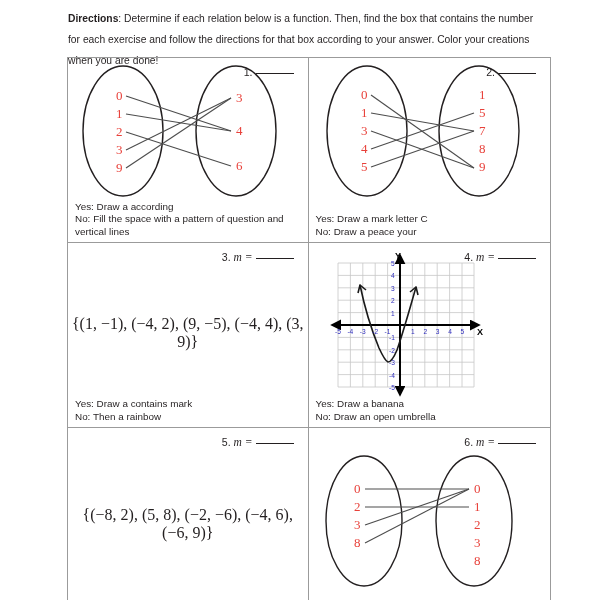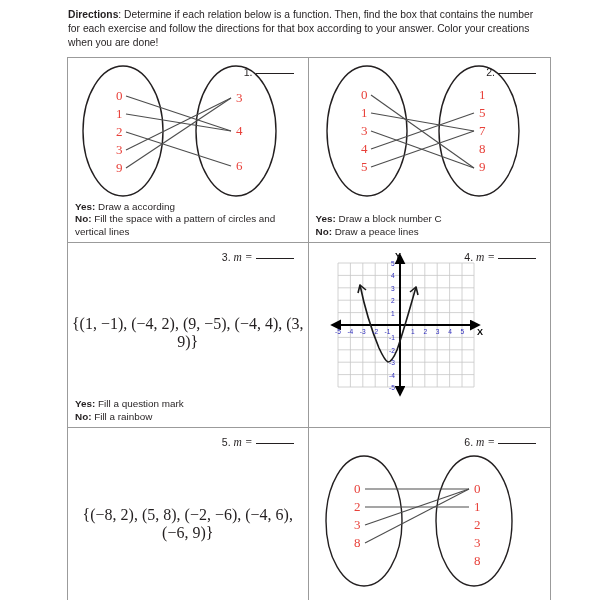--- a/index.html
+++ b/index.html
@@ -10,21 +10,21 @@
     color:#231f20;
     overflow:hidden;
   }
   .page{position:relative;width:600px;height:600px;}
 
   
   .directions{
     position:absolute;
     left:68px;top:8px;width:466px;
     font-size:10.3px;
-    line-height:14px;
+    line-height:21px;
     color:#231f20;
   }
   .directions b{font-weight:bold;}
 
   
   .sheet{
     position:absolute;
     left:67px;top:57px;
     width:484px;height:543px;
     border-left:1px solid #9b9b9b;
@@ -63,21 +63,21 @@
     vertical-align:2px;
   }
 
   .answers{
     position:absolute;
     left:7px;bottom:4px;
     font-size:9.9px;
     line-height:12.4px;
     width:228px;
   }
-  .answers b{font-weight:bold;}
+  .answers b{font-weight:normal;}
 
   
   .mapping{position:absolute;left:0;top:0;width:100%;height:100%;}
   .mapping svg{display:block;}
 
   
   .setnote{
     position:absolute;
     left:0;right:0;
     top:72px;
@@ -123,21 +123,21 @@
             <text x="48" y="78" fill="#e8413a" font-family="Liberation Serif, serif" font-size="13">2</text>
             <text x="48" y="96" fill="#e8413a" font-family="Liberation Serif, serif" font-size="13">3</text>
             <text x="48" y="114" fill="#e8413a" font-family="Liberation Serif, serif" font-size="13">9</text>
             <text x="168" y="44" fill="#e8413a" font-family="Liberation Serif, serif" font-size="13">3</text>
             <text x="168" y="77" fill="#e8413a" font-family="Liberation Serif, serif" font-size="13">4</text>
             <text x="168" y="112" fill="#e8413a" font-family="Liberation Serif, serif" font-size="13">6</text>
           </svg>
         </div>
         <div class="answers">
           <div><b>Yes:</b> <span>Draw a according</span></div>
-          <div><b>No:</b> <span>Fill the space with a pattern of circles and vertical lines</span></div>
+          <div><b>No:</b> <span>Fill the space with a pattern of question and vertical lines</span></div>
         </div>
       </div>
 
       <div class="cell right">
         <div class="qlabel">
           <span>2.</span><span class="blank"></span>
         </div>
         <div class="mapping">
           <svg width="243" height="150" viewBox="0 0 243 150">
             <ellipse cx="58" cy="73" rx="40" ry="65" fill="none" stroke="#231f20" stroke-width="1.4"></ellipse>
@@ -154,37 +154,37 @@
             <text x="52" y="95" fill="#e8413a" font-family="Liberation Serif, serif" font-size="13">4</text>
             <text x="52" y="113" fill="#e8413a" font-family="Liberation Serif, serif" font-size="13">5</text>
             <text x="170" y="41" fill="#e8413a" font-family="Liberation Serif, serif" font-size="13">1</text>
             <text x="170" y="59" fill="#e8413a" font-family="Liberation Serif, serif" font-size="13">5</text>
             <text x="170" y="77" fill="#e8413a" font-family="Liberation Serif, serif" font-size="13">7</text>
             <text x="170" y="95" fill="#e8413a" font-family="Liberation Serif, serif" font-size="13">8</text>
             <text x="170" y="113" fill="#e8413a" font-family="Liberation Serif, serif" font-size="13">9</text>
           </svg>
         </div>
         <div class="answers">
-          <div><b>Yes:</b> <span>Draw a block number C</span></div>
-          <div><b>No:</b> <span>Draw a peace lines</span></div>
+          <div><b>Yes:</b> <span>Draw a mark letter C</span></div>
+          <div><b>No:</b> <span>Draw a peace your</span></div>
         </div>
       </div>
     </div>
 
     <div class="row r2">
 
       <div class="cell left">
         <div class="qlabel">
           <span>3.</span>
           <span class="it">m =</span><span class="blank"></span>
         </div>
         <div class="setnote">{(1, −1), (−4, 2), (9, −5), (−4, 4), (3, 9)}</div>
         <div class="answers">
-          <div><b>Yes:</b> <span>Fill a question mark</span></div>
-          <div><b>No:</b> <span>Fill a rainbow</span></div>
+          <div><b>Yes:</b> <span>Draw a contains mark</span></div>
+          <div><b>No:</b> <span>Then a rainbow</span></div>
         </div>
       </div>
 
       <div class="cell right">
         <div class="qlabel">
           <span>4.</span>
           <span class="it">m =</span><span class="blank"></span>
         </div>
         <div class="graphwrap">
           <svg width="160" height="155" viewBox="0 0 160 155">
@@ -252,20 +252,24 @@
               <text x="64" y="54.2">2</text>
               <text x="64" y="66.6">1</text>
               <text x="62" y="91.4">-1</text>
               <text x="62" y="103.8">-2</text>
               <text x="62" y="116.2">-3</text>
               <text x="62" y="128.6">-4</text>
               <text x="62" y="141">-5</text>
             </g>
           </svg>
         </div>
+        <div class="answers">
+          <div><b>Yes:</b> <span>Draw a banana</span></div>
+          <div><b>No:</b> <span>Draw an open umbrella</span></div>
+        </div>
       </div>
     </div>
 
     <div class="row r3">
 
       <div class="cell left">
         <div class="qlabel">
           <span>5.</span>
           <span class="it">m =</span><span class="blank"></span>
         </div>

